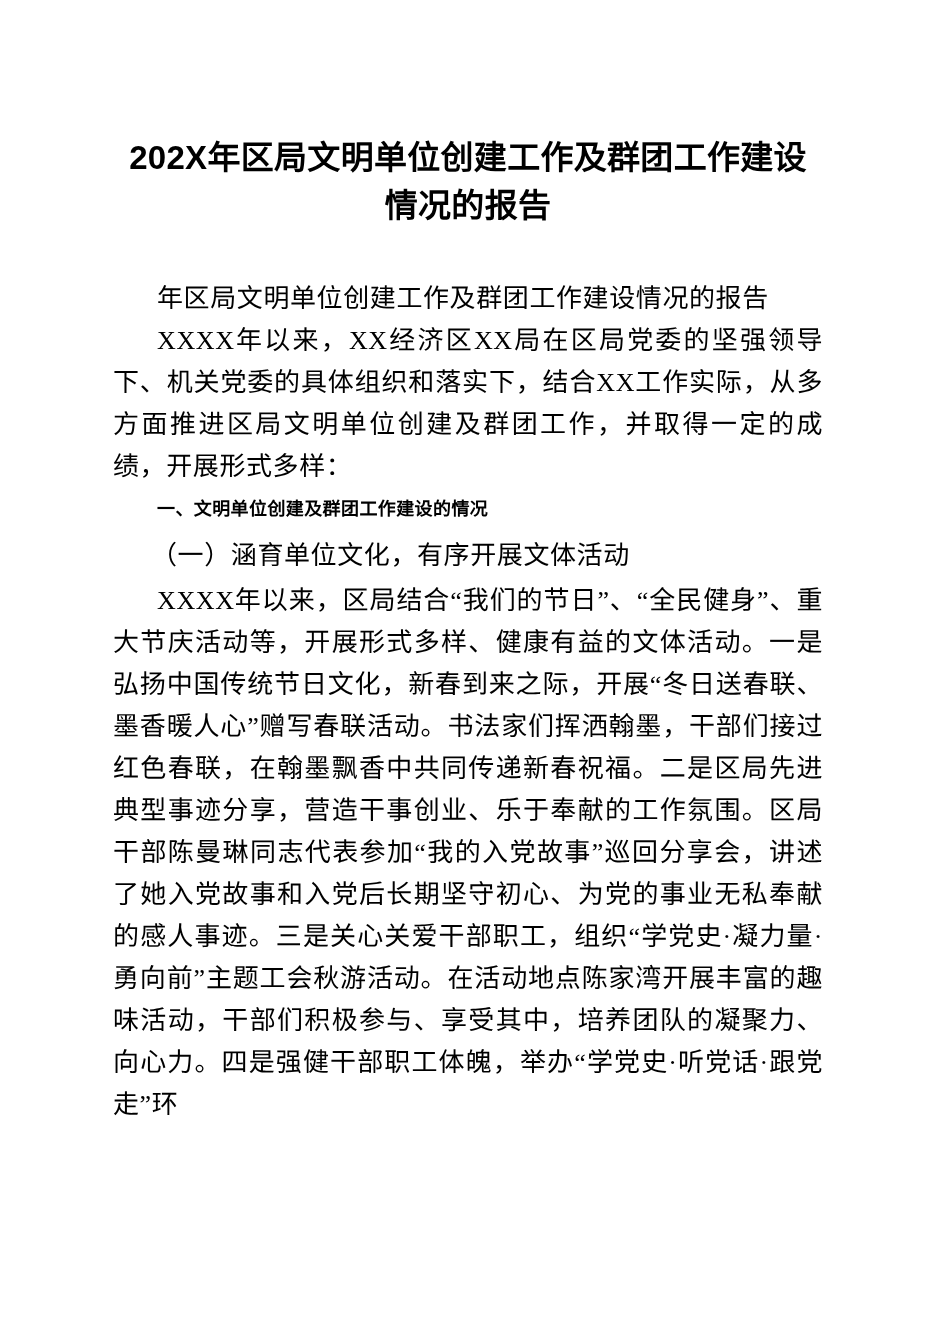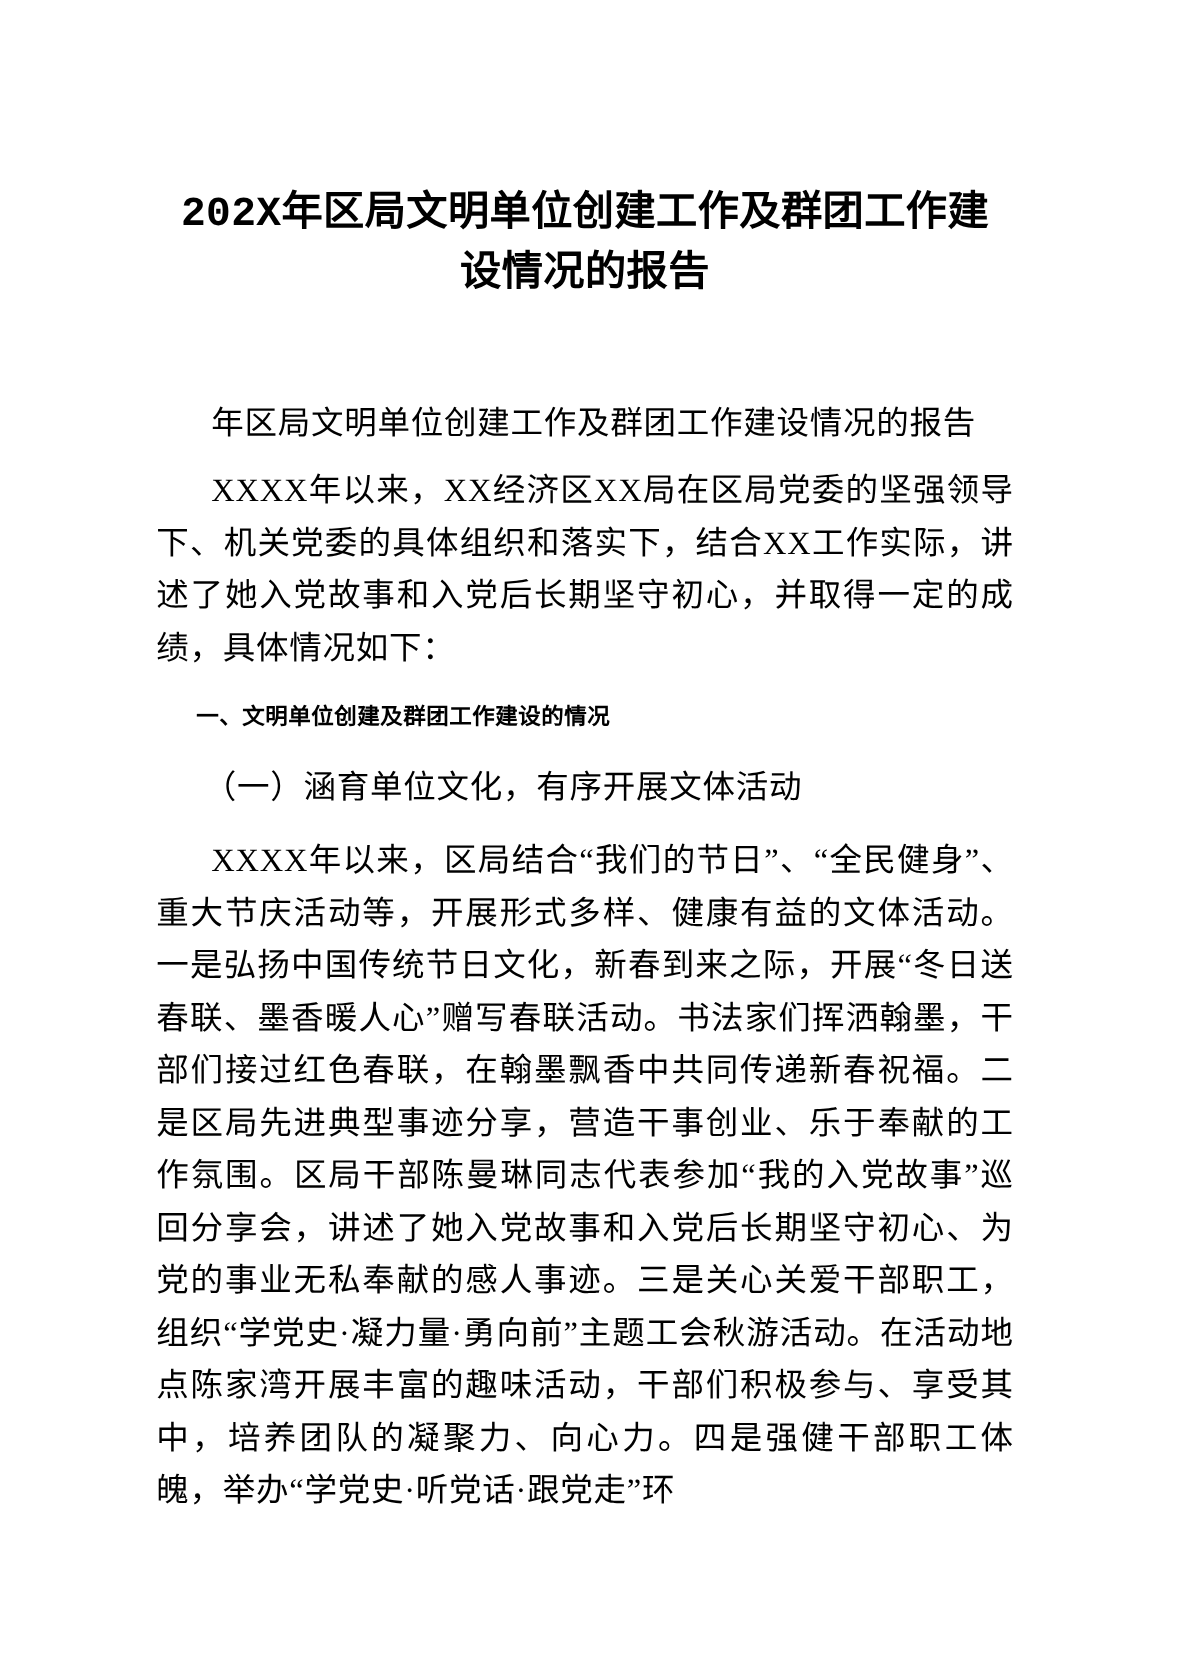--- a/index.html
+++ b/index.html
@@ -23,35 +23,35 @@
 
   .doc-body {
     position: absolute;
     left: 113px;
     top: 0;
     width: 710px;
   }
 
   
   .doc-title {
-    margin: 16px;
+    margin: 2px;
     padding: 0;
-    font-family: Liberation Mono, monospace;
+    font-family: Liberation Sans, sans-serif;
     font-weight: 700;
     font-size: 33px;
     line-height: 48px;
     text-align: center;
     letter-spacing: 0.3px;
     padding-top: 132px;
     word-break: break-all;
   }
 
   
   .para {
-    margin: 12px;
+    margin: 0;
     padding: 0;
     font-family: "Liberation Serif", "DejaVu Serif", serif;
     font-size: 26px;
     line-height: 42px;
     text-align: justify;
     text-justify: inter-ideograph;
     text-indent: 44px;
     letter-spacing: 0.6px;
     word-break: break-all;
     font-synthesis: none;
@@ -66,23 +66,23 @@
     font-size: 18px;
     line-height: 42px;
     text-align: left;
     text-indent: 44px;
     letter-spacing: 0.4px;
     word-break: break-all;
   }
 
   
   .heading-2 {
-    margin: 16px;
+    margin: 4px;
     padding: 0;
-    font-family: Liberation Mono, monospace;
+    font-family: Liberation Sans, sans-serif;
     font-size: 26px;
     line-height: 42px;
     text-align: left;
     text-indent: 34px;
     letter-spacing: 0.6px;
     word-break: break-all;
   }
 
   
   .gap-after-title { height: 46px; }
@@ -92,21 +92,21 @@
 
 <div class="page">
   <div class="doc-body">
 
     <h1 class="doc-title">202X年区局文明单位创建工作及群团工作建设情况的报告</h1>
 
     <div class="gap-after-title"></div>
 
     <p class="para">年区局文明单位创建工作及群团工作建设情况的报告</p>
 
-    <p class="para">XXXX年以来，XX经济区XX局在区局党委的坚强领导下、机关党委的具体组织和落实下，结合XX工作实际，讲述了她入党故事和入党后长期坚守初心，并取得一定的成绩，具体情况如下：</p>
+    <p class="para">XXXX年以来，XX经济区XX局在区局党委的坚强领导下、机关党委的具体组织和落实下，结合XX工作实际，从多方面推进区局文明单位创建及群团工作，并取得一定的成绩，开展形式多样：</p>
 
     <p class="heading-1">一、文明单位创建及群团工作建设的情况</p>
 
     <p class="heading-2">（一）涵育单位文化，有序开展文体活动</p>
 
     <p class="para">XXXX年以来，区局结合“我们的节日”、“全民健身”、重大节庆活动等，开展形式多样、健康有益的文体活动。一是弘扬中国传统节日文化，新春到来之际，开展“冬日送春联、墨香暖人心”赠写春联活动。书法家们挥洒翰墨，干部们接过红色春联，在翰墨飘香中共同传递新春祝福。二是区局先进典型事迹分享，营造干事创业、乐于奉献的工作氛围。区局干部陈曼琳同志代表参加“我的入党故事”巡回分享会，讲述了她入党故事和入党后长期坚守初心、为党的事业无私奉献的感人事迹。三是关心关爱干部职工，组织“学党史·凝力量·勇向前”主题工会秋游活动。在活动地点陈家湾开展丰富的趣味活动，干部们积极参与、享受其中，培养团队的凝聚力、向心力。四是强健干部职工体魄，举办“学党史·听党话·跟党走”环</p>
 
   </div>
 </div>
 

